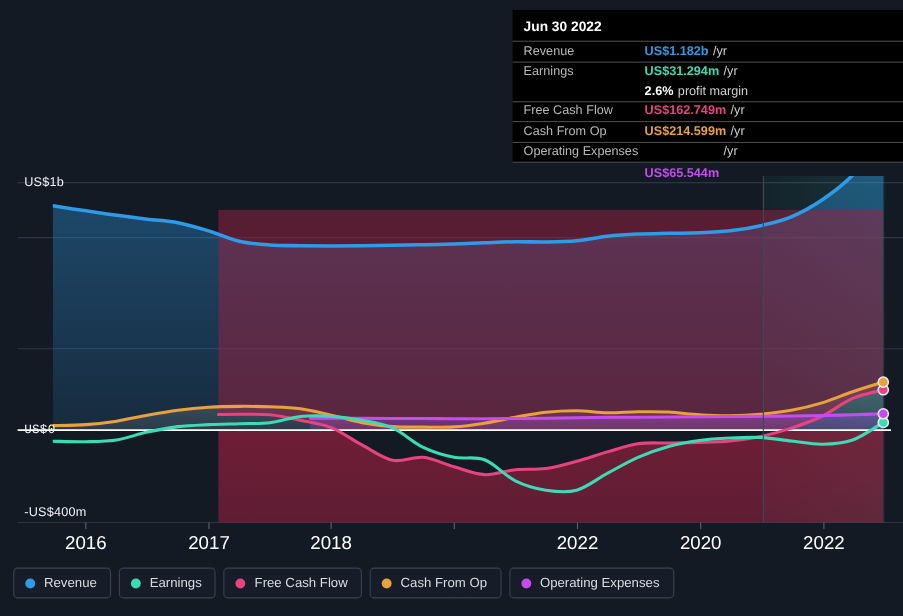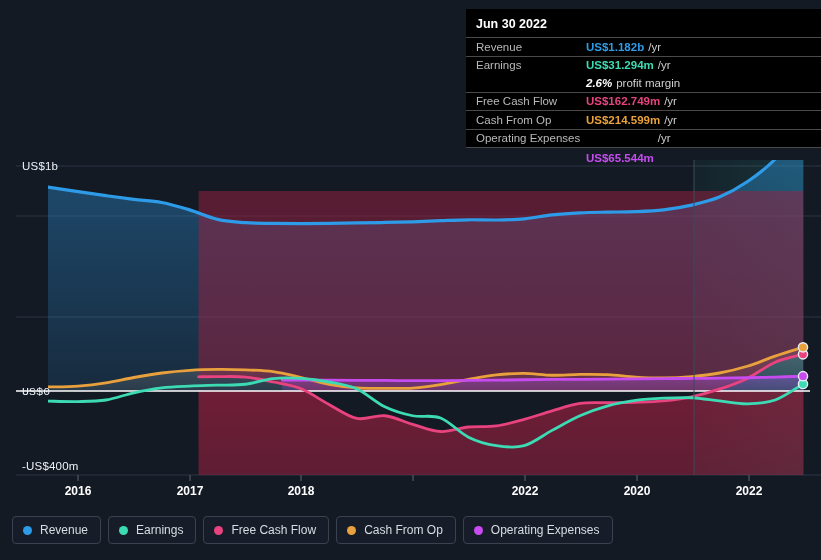--- a/index.html
+++ b/index.html
@@ -14,22 +14,22 @@
 
   
   #chart-svg{position:absolute;left:0;top:0;width:821px;height:560px;}
 
   
   .ylabel{
     position:absolute;color:#eef1f6;font-size:11.5px;letter-spacing:.2px;
     white-space:nowrap;
   }
   .xlabel{
-    position:absolute;color:#ffffff;font-size:12px;text-align:center;
-    width:60px;white-space:nowrap;font-weight:bold;
+    position:absolute;color:#ffffff;font-size:17px;text-align:center;
+    width:60px;white-space:nowrap;
   }
 
   
   #tooltip{
     position:absolute;left:466px;top:9px;width:386px;
     background:#000000;
     padding:0;
     box-sizing:border-box;
     z-index:40;
   }
@@ -174,21 +174,21 @@
           <span class="tt-val" style="color: rgb(46, 155, 232);">US$1.182b</span>
           <span class="tt-unit">/yr</span>
         </div>
         <div class="tt-row">
           <span class="tt-label">Earnings</span>
           <span class="tt-val" style="color: rgb(61, 219, 180);">US$31.294m</span>
           <span class="tt-unit">/yr</span>
         </div>
         <div class="tt-row no-rule">
           <span class="tt-label"></span>
-          <span class="tt-val" style="color: rgb(255, 255, 255); font-style: italic;">2.6%</span>
+          <span class="tt-val" style="color: rgb(255, 255, 255);">2.6%</span>
           <span class="tt-unit">profit margin</span>
         </div>
         <div class="tt-row">
           <span class="tt-label">Free Cash Flow</span>
           <span class="tt-val" style="color: rgb(232, 67, 127);">US$162.749m</span>
           <span class="tt-unit">/yr</span>
         </div>
         <div class="tt-row">
           <span class="tt-label">Cash From Op</span>
           <span class="tt-val" style="color: rgb(232, 161, 60);">US$214.599m</span>

